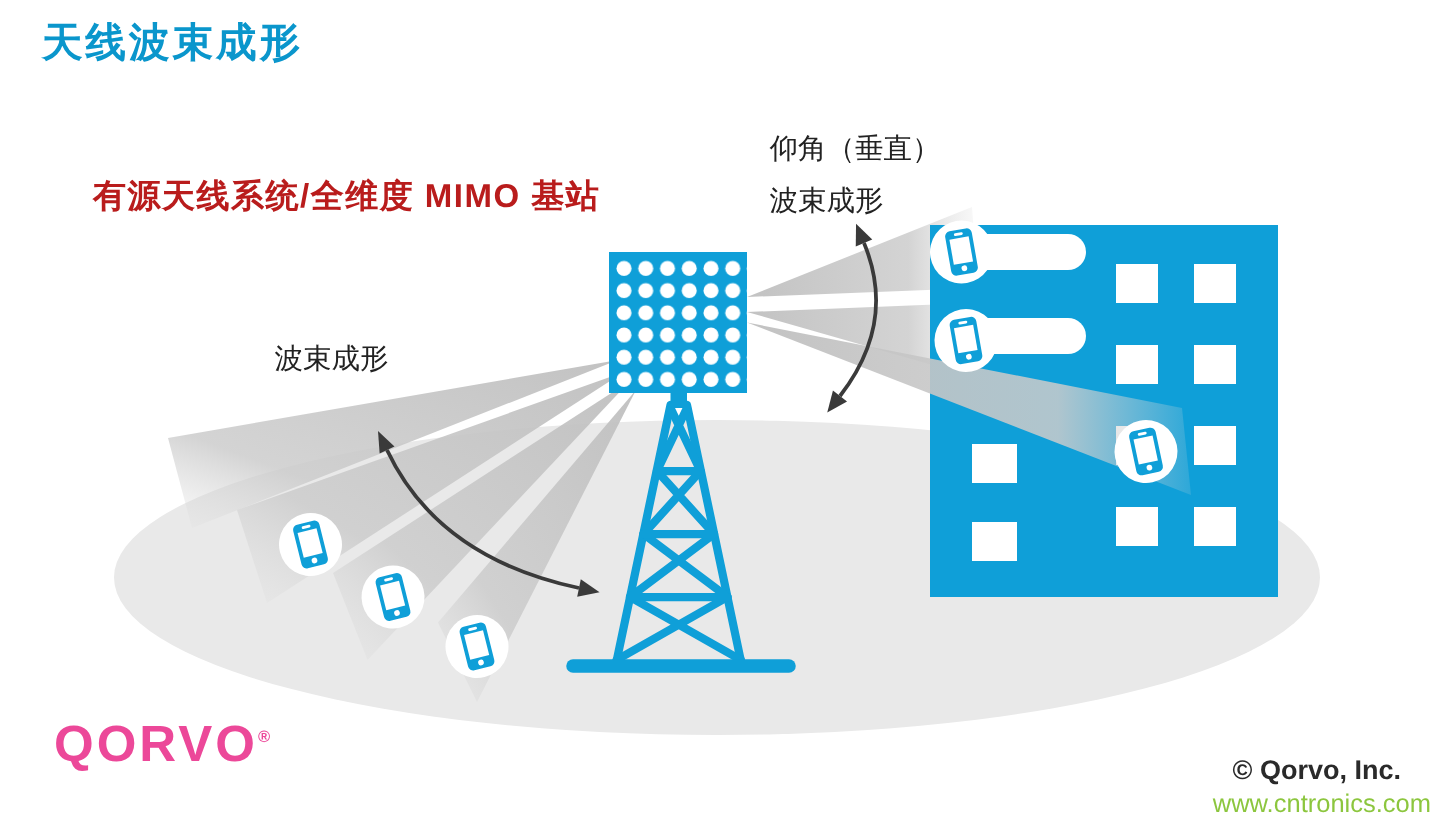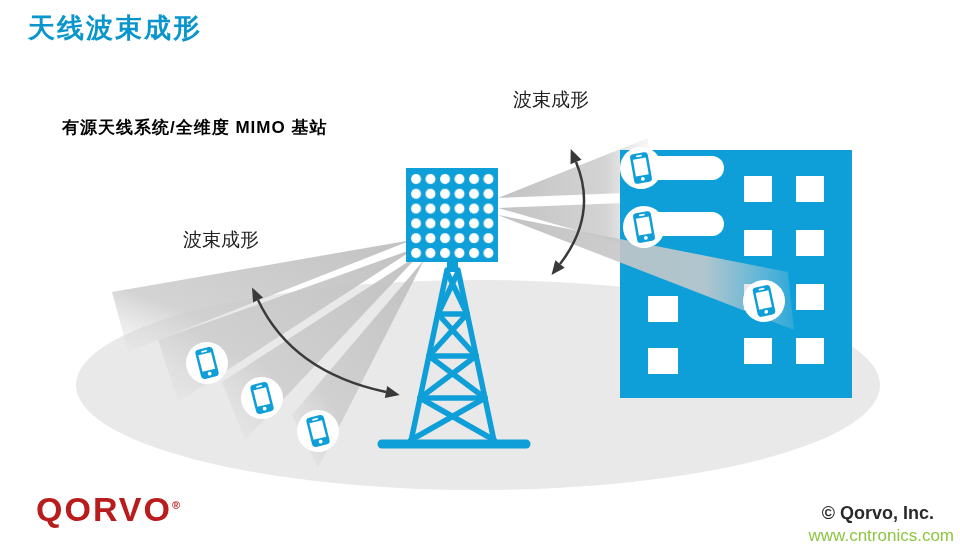--- a/index.html
+++ b/index.html
@@ -6,29 +6,29 @@
   .slide{
     position:relative;width:960px;height:554px;background:#ffffff;overflow:hidden;
     font-family:"Liberation Sans", sans-serif;
   }
   .diagram-svg{position:absolute;left:0;top:0;width:960px;height:554px;}
   .title{
     position:absolute;left:28px;top:10px;font-size:27px;font-weight:bold;
     color:#0a96cc;letter-spacing:2px;text-align:center;
   }
   .sys-label{
-    position:absolute;left:62px;top:116px;font-size:17px;font-weight:bold;
-    color:#000000;letter-spacing:1px;
+    position:absolute;left:62px;top:116px;font-size:22px;font-weight:bold;
+    color:#b91c1c;letter-spacing:1px;
   }
   .two-line-label{position:absolute;font-size:19px;color:#222222;line-height:35px;}
   .elev-label{left:513px;top:82px;}
   .azim-label{left:183px;top:222px;}
   .logo{
-    position:absolute;left:36px;top:490px;font-size:34px;font-weight:bold;
-    color:#b91c1c;letter-spacing:2px;
+    position:absolute;left:36px;top:477px;font-size:34px;font-weight:bold;
+    color:#ec4899;letter-spacing:2px;
   }
   .logo .reg{font-size:11px;vertical-align:super;letter-spacing:0;}
   .copyright{
     position:absolute;right:26px;top:503px;font-size:18px;font-weight:700;color:#2a2a2a;text-align:right;
   }
   .watermark{
     position:absolute;right:6px;top:526px;font-size:17px;color:#8cc63e;text-align:center;
   }
 </style>
 </head>
@@ -156,20 +156,21 @@
         <circle cy="11" r="1.9" fill="#ffffff"></circle>
       </g>
     </g>
   </svg>
 
   <div class="title">天线波束成形</div>
 
   <div class="sys-label">有源天线系统/全维度 MIMO 基站</div>
 
   <div class="two-line-label elev-label">
+    <div>仰角（垂直）</div>
     <div>波束成形</div>
   </div>
 
   <div class="two-line-label azim-label">
     <div>波束成形</div>
   </div>
 
   <div class="logo"><span>QORVO</span><span class="reg">®</span></div>
 
   <div class="copyright">© Qorvo, Inc.</div>

